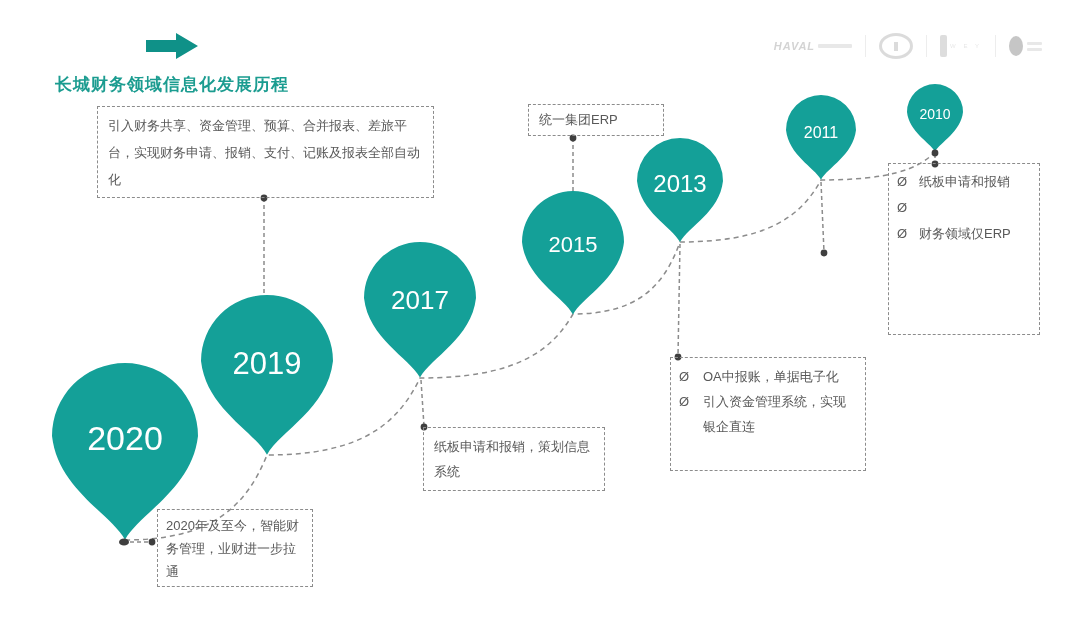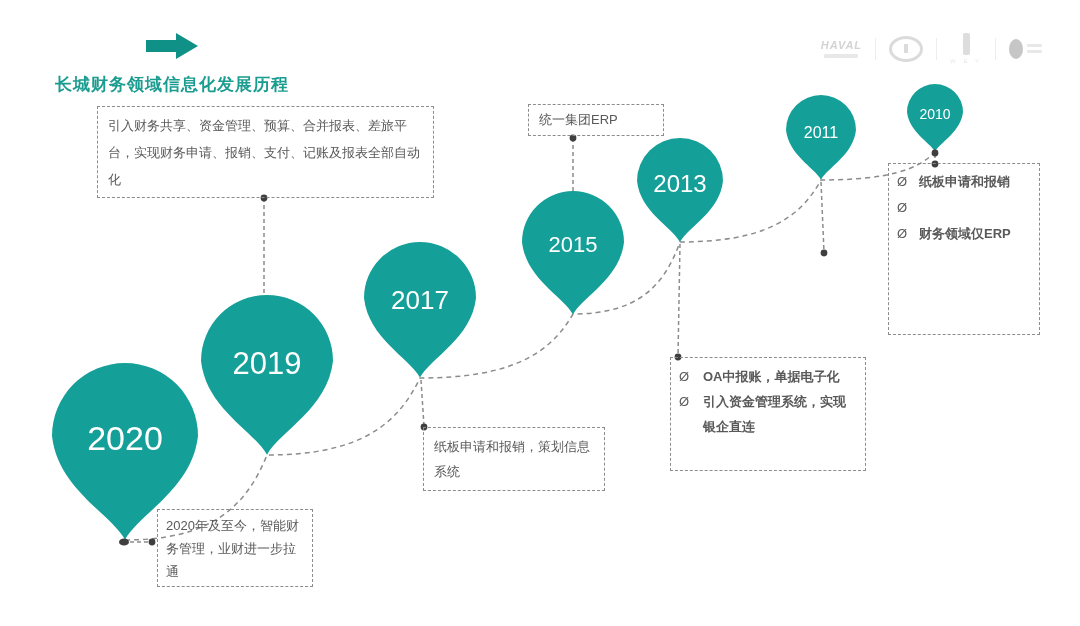--- a/index.html
+++ b/index.html
@@ -10,21 +10,21 @@
   .stage{position:absolute;inset:0;}
   svg.layer{position:absolute;left:0;top:0;}
 
   
   .title-row{position:absolute;left:55px;top:33px;display:flex;align-items:center;gap:14px;flex-direction:column;}
   .page-title{font-size:17px;font-weight:700;color:var(--title,#1B9C90);letter-spacing:1px;}
 
   
   .brands{position:absolute;top:33px;right:38px;display:flex;align-items:center;gap:13px;
           opacity:.5;color:#9a9a9a;}
-  .brand{display:flex;flex-direction:column;align-items:center;gap:3px;}
+  .brand{display:flex;flex-direction:row;align-items:center;gap:3px;}
   .brand-haval{font-style:italic;font-weight:800;font-size:11px;letter-spacing:1px;color:#a8a8a8;}
   .blurbar{background:#d2d2d2;border-radius:1px;}
   .brand-divider{width:1px;height:22px;background:#dcdcdc;}
   .gwm-oval{width:28px;height:20px;border:3px solid #b9b9b9;border-radius:50%;
             display:flex;align-items:center;justify-content:center;}
   .gwm-tower{width:4px;height:9px;background:#b9b9b9;}
   .wey-bar{width:7px;height:22px;background:#bcbcbc;border-radius:2px;}
   .wey-text{font-size:6px;letter-spacing:3px;color:#cfcfcf;}
   .ora{display:flex;align-items:center;gap:4px;}
   .ora-blob{width:14px;height:20px;background:#8f8f8f;border-radius:50%;}
@@ -36,21 +36,21 @@
   .box-era2019{left:97px;top:106px;width:337px;height:92px;padding:5px 10px;line-height:27px;}
   .box-erp{left:528px;top:104px;width:136px;height:32px;padding:3px 10px;line-height:24px;}
   .box-era2017{left:423px;top:427px;width:182px;height:64px;padding:6px 10px;line-height:25px;}
   .box-era2013{left:670px;top:357px;width:196px;height:114px;padding:6px 8px;line-height:25px;}
   .box-era2011{left:717px;top:253px;width:158px;height:60px;padding:5px 10px;line-height:24px;}
   .box-era2010{left:888px;top:163px;width:152px;height:172px;padding:5px 8px;line-height:26px;}
   .box-era2020{left:157px;top:509px;width:156px;height:78px;padding:4px 8px;line-height:23px;}
   .bullet-row{display:flex;}
   .bullet-row .mk{width:24px;flex:0 0 24px;}
   .box-era2010 .bullet-row .mk{width:22px;flex:0 0 22px;}
-  .bullet-row .tx{flex:1;font-weight:bold;}
+  .bullet-row .tx{flex:1;}
 </style>
 </head>
 <body>
 
 <div class="stage">
 
   <svg class="layer" id="art" width="1080" height="626" viewBox="0 0 1080 626">
       <path d="M 125 540 C 210.2 540, 245.7 507.7, 267 455 C 358.8 455, 397.05 425.74, 420 378 C 511.8 378, 550.05 353.68, 573 314 C 637.2 314, 663.95 286.64, 680 242 C 764.6 242, 799.85 218.44, 821 180 C 889.4 180, 917.9 169.36, 935 152" fill="none" stroke="#8C8C8C" stroke-width="1.5" stroke-dasharray="5 4"></path>
       <line x1="264" y1="198" x2="264" y2="296" stroke="#8C8C8C" stroke-width="1.5" stroke-dasharray="4 3"></line>
       <line x1="573" y1="138" x2="573" y2="193" stroke="#8C8C8C" stroke-width="1.5" stroke-dasharray="4 3"></line>

